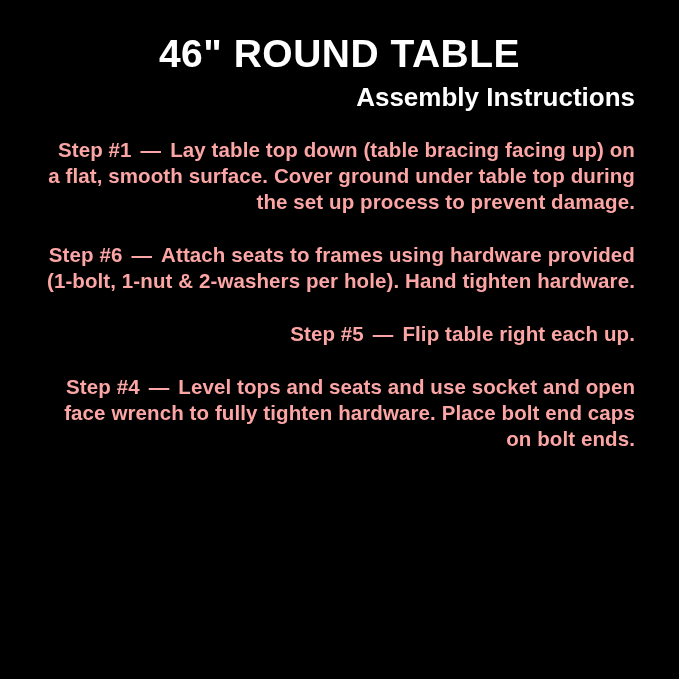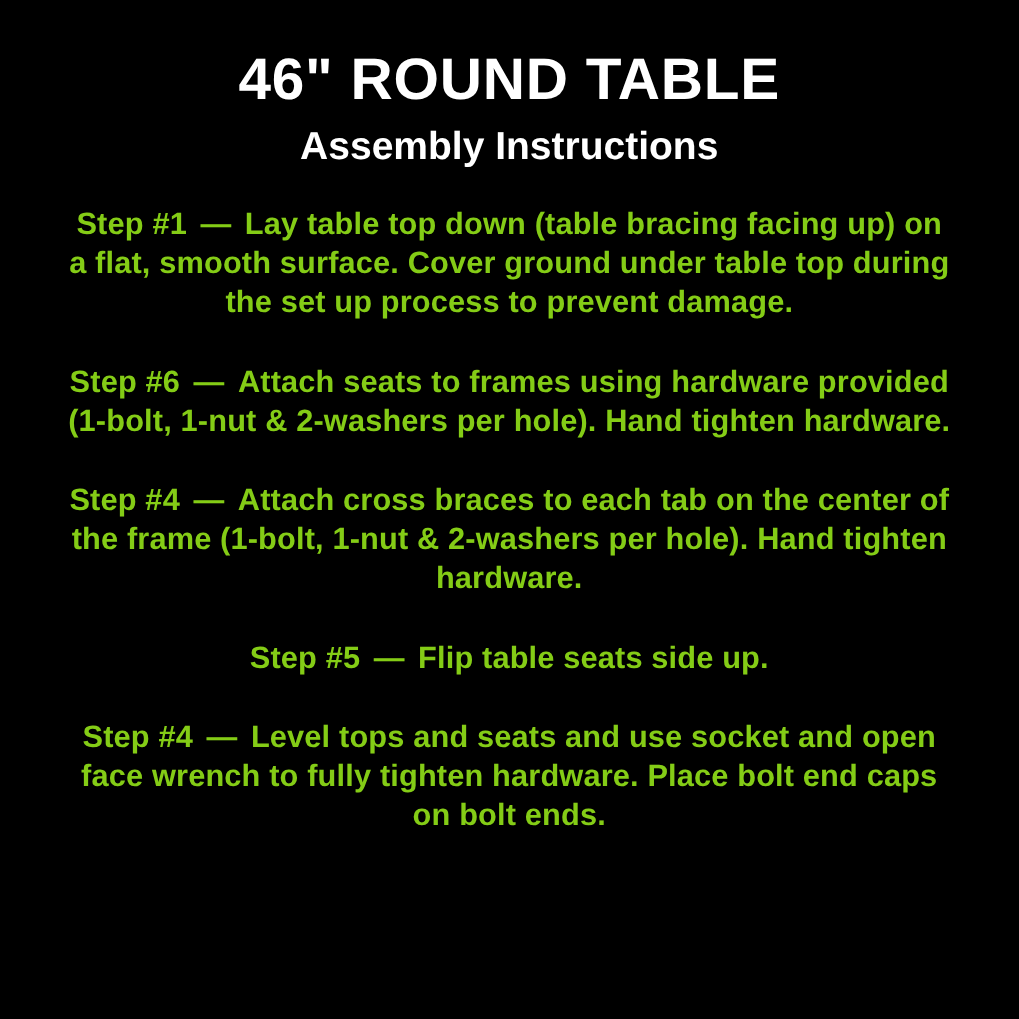--- a/index.html
+++ b/index.html
@@ -22,55 +22,54 @@
   .title {
     margin: 0;
     text-align: center;
     font-size: 39px;
     line-height: 1.05;
     letter-spacing: 0.5px;
     color: #ffffff;
   }
   .subtitle {
     margin: 9px 0 0 0;
-    text-align: center;
+    text-align: right;
     font-size: 26px;
     line-height: 1.05;
     color: #ffffff;
   }
   .steps {
     margin-top: 26px;
   }
   .step {
     margin: 0 0 27px 0;
     font-size: 20.5px;
     line-height: 26px;
     letter-spacing: 0.1px;
-    text-align: center;
-    color: #84cc16;
+    text-align: right;
+    color: #fca5a5;
   }
   .step .sep {
     margin: 0 9px;
   }
 </style>
 </head>
 <body>
 
 <div class="page">
 
   <h1 class="title">46" ROUND TABLE</h1>
   <h2 class="subtitle">Assembly Instructions</h2>
 
   <div class="steps">
 
     <p class="step"><span>Step #1</span><span class="sep">—</span><span>Lay table top down (table bracing facing up) on a flat, smooth surface. Cover ground under table top during the set up process to prevent damage.</span></p>
 
 
     <p class="step"><span>Step #6</span><span class="sep">—</span><span>Attach seats to frames using hardware provided (1-bolt, 1-nut &amp; 2-washers per hole). Hand tighten hardware.</span></p>
 
-    <p class="step"><span>Step #4</span><span class="sep">—</span><span>Attach cross braces to each tab on the center of the frame (1-bolt, 1-nut &amp; 2-washers per hole). Hand tighten hardware.</span></p>
 
-    <p class="step"><span>Step #5</span><span class="sep">—</span><span>Flip table seats side up.</span></p>
+    <p class="step"><span>Step #5</span><span class="sep">—</span><span>Flip table right each up.</span></p>
 
     <p class="step"><span>Step #4</span><span class="sep">—</span><span>Level tops and seats and use socket and open face wrench to fully tighten hardware. Place bolt end caps on bolt ends.</span></p>
 
   </div>
 </div>
 
 </body></html>

